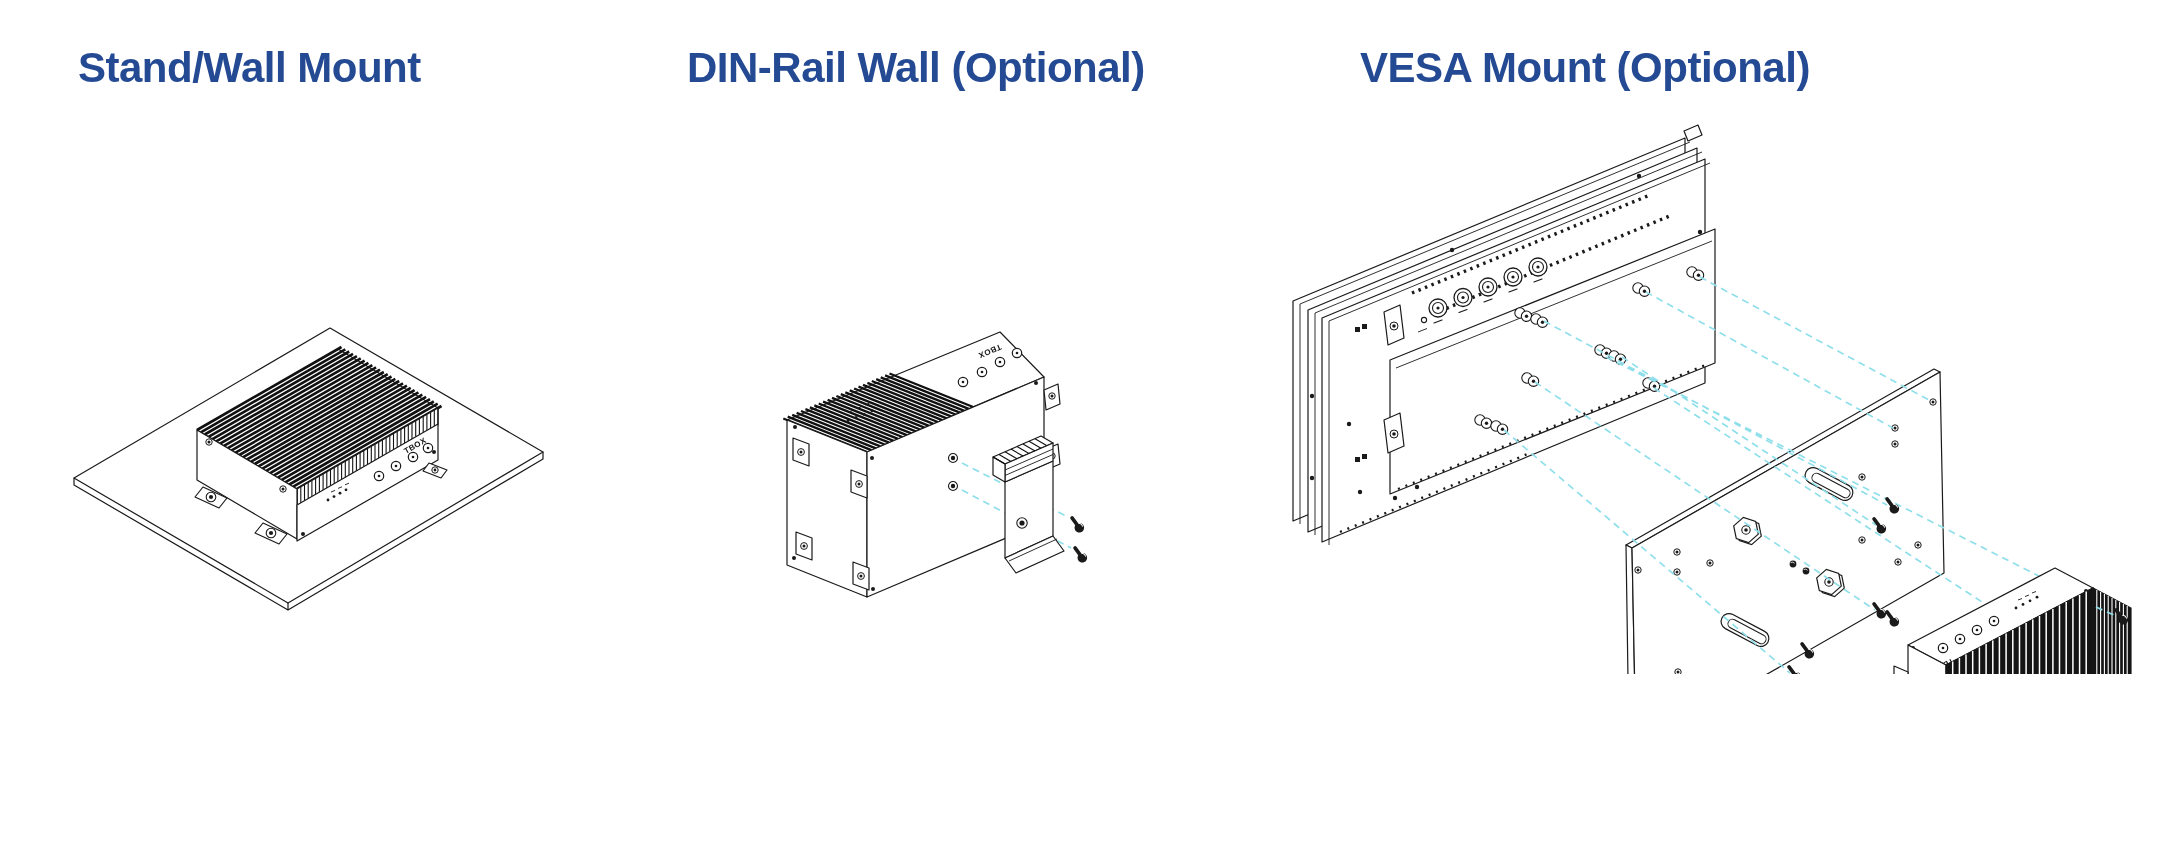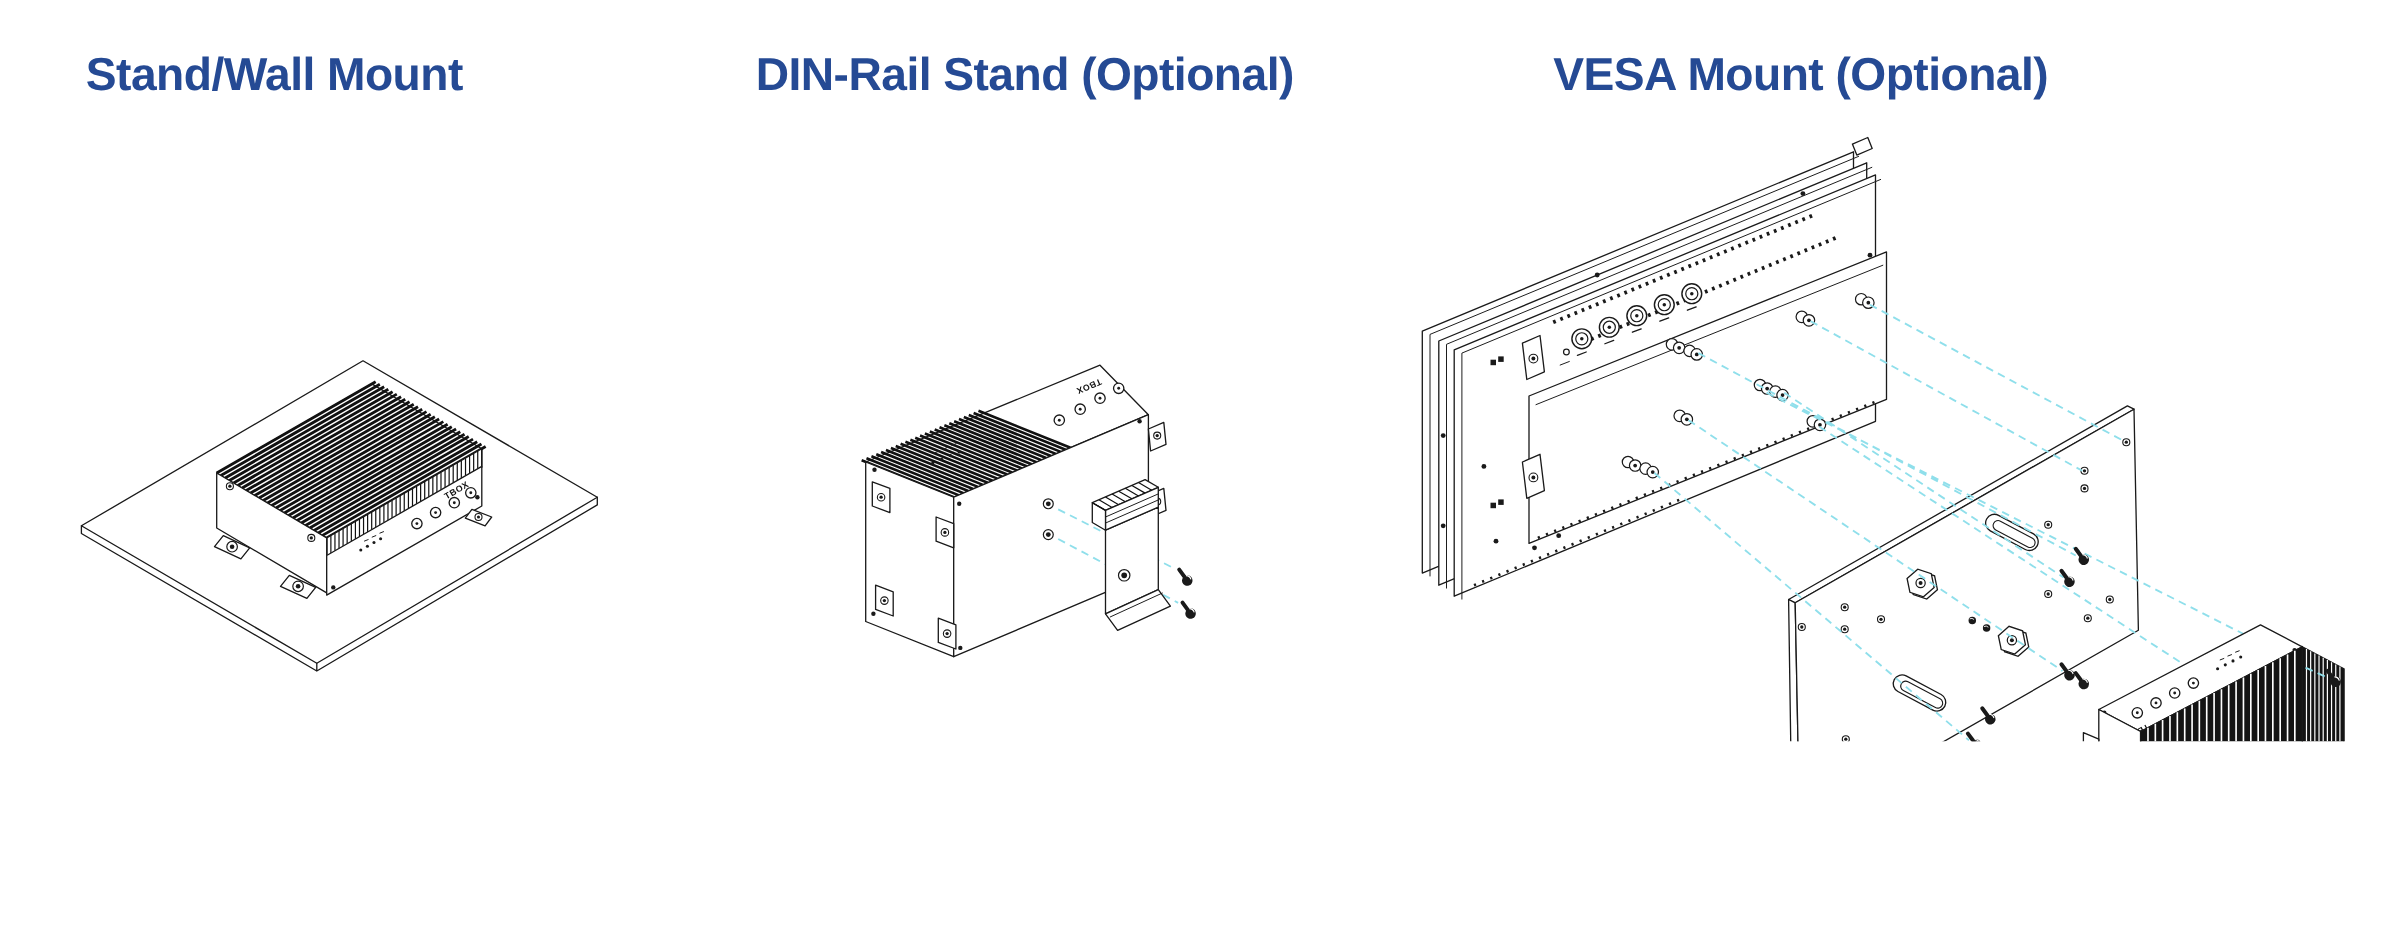--- a/index.html
+++ b/index.html
@@ -2,21 +2,21 @@
 <html><head>
 <meta charset="utf-8">
 <style>
   html,body{margin:0;padding:0;background:#fff;}
   .canvas{position:relative;width:2167px;height:674px;background:#fff;overflow:hidden;
           font-family:"Liberation Sans",sans-serif;}
   .fig-title{position:absolute;top:44px;font-size:42px;font-weight:700;color:#254a94;
              letter-spacing:-0.5px;white-space:nowrap;}
   #title-stand{left:78px;}
   #title-din{left:687px;}
-  #title-vesa{left:1412px;text-align:center;}
+  #title-vesa{left:1360px;text-align:center;}
   svg{position:absolute;left:0;top:0;}
   .ln{fill:none;stroke:#1a1a1a;stroke-width:1.2;stroke-linejoin:round;stroke-linecap:round;}
   .w{fill:#ffffff;stroke:#1a1a1a;stroke-width:1.2;stroke-linejoin:round;}
   .thin{fill:none;stroke:#1a1a1a;stroke-width:0.9;}
   .fins{fill:none;stroke:#111;stroke-width:2.6;}
   .fins2{fill:none;stroke:#111;stroke-width:2.4;}
   .band{fill:none;stroke:#111;stroke-width:1.1;}
   .dk{fill:#1a1a1a;stroke:none;}
   .dash{fill:none;stroke:#8fdfeb;stroke-width:1.7;stroke-dasharray:7 5;}
   .stitch{fill:none;stroke:#1a1a1a;stroke-width:3.4;stroke-dasharray:2.5 4.5;}
@@ -24,21 +24,21 @@
   .finw{fill:none;stroke:#fff;stroke-width:1.5;}
   .finw2{fill:none;stroke:#fff;stroke-width:1.1;}
   .lbl{fill:#111;font-family:"Liberation Sans",sans-serif;font-size:8px;font-weight:700;letter-spacing:0.5px;}
 </style>
 </head>
 <body>
 
 <div class="canvas">
 
   <div class="fig-title" id="title-stand">Stand/Wall Mount</div>
-  <div class="fig-title" id="title-din">DIN-Rail Stand (Optional)</div>
+  <div class="fig-title" id="title-din">DIN-Rail Wall (Optional)</div>
   <div class="fig-title" id="title-vesa">VESA Mount (Optional)</div>
 
   <svg width="2167" height="859" viewBox="0 0 2167 859" xmlns="http://www.w3.org/2000/svg" xmlns:xlink="http://www.w3.org/1999/xlink">
     <defs>
       <g id="hole">
           <circle r="4.5" fill="#fff" stroke="#1a1a1a" stroke-width="1.1"></circle>
           <circle r="2.2" fill="#1a1a1a"></circle>
         </g>
       <g id="holeS">
           <circle r="3.2" fill="#fff" stroke="#1a1a1a" stroke-width="1"></circle>

